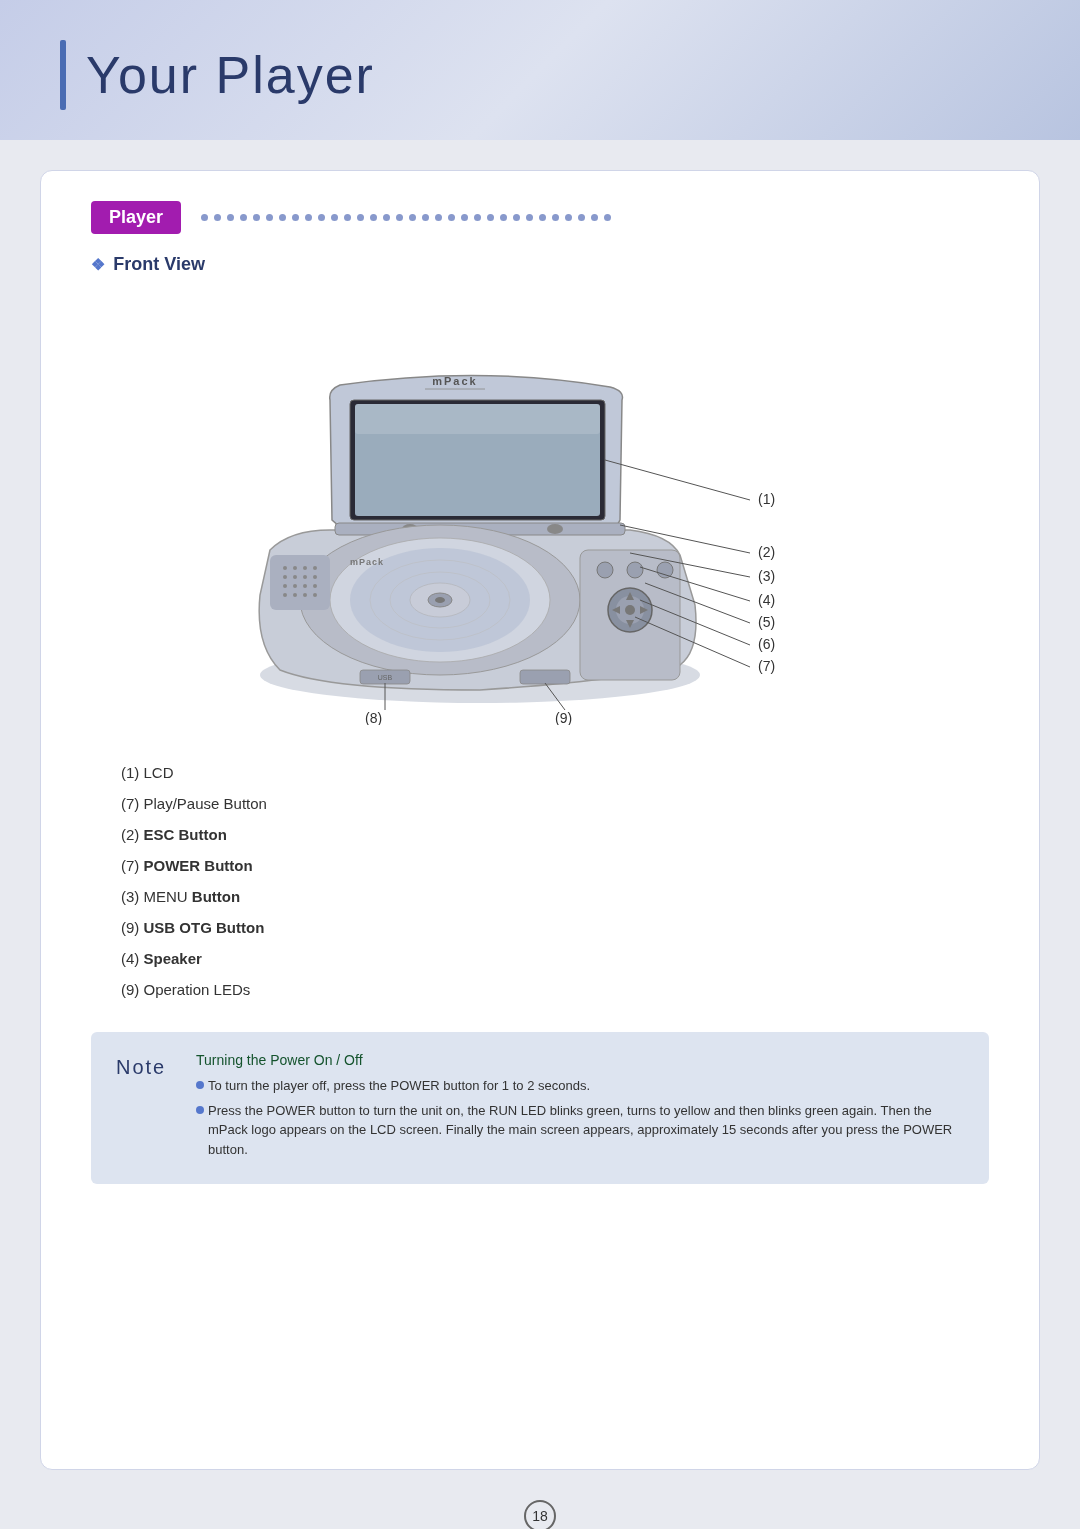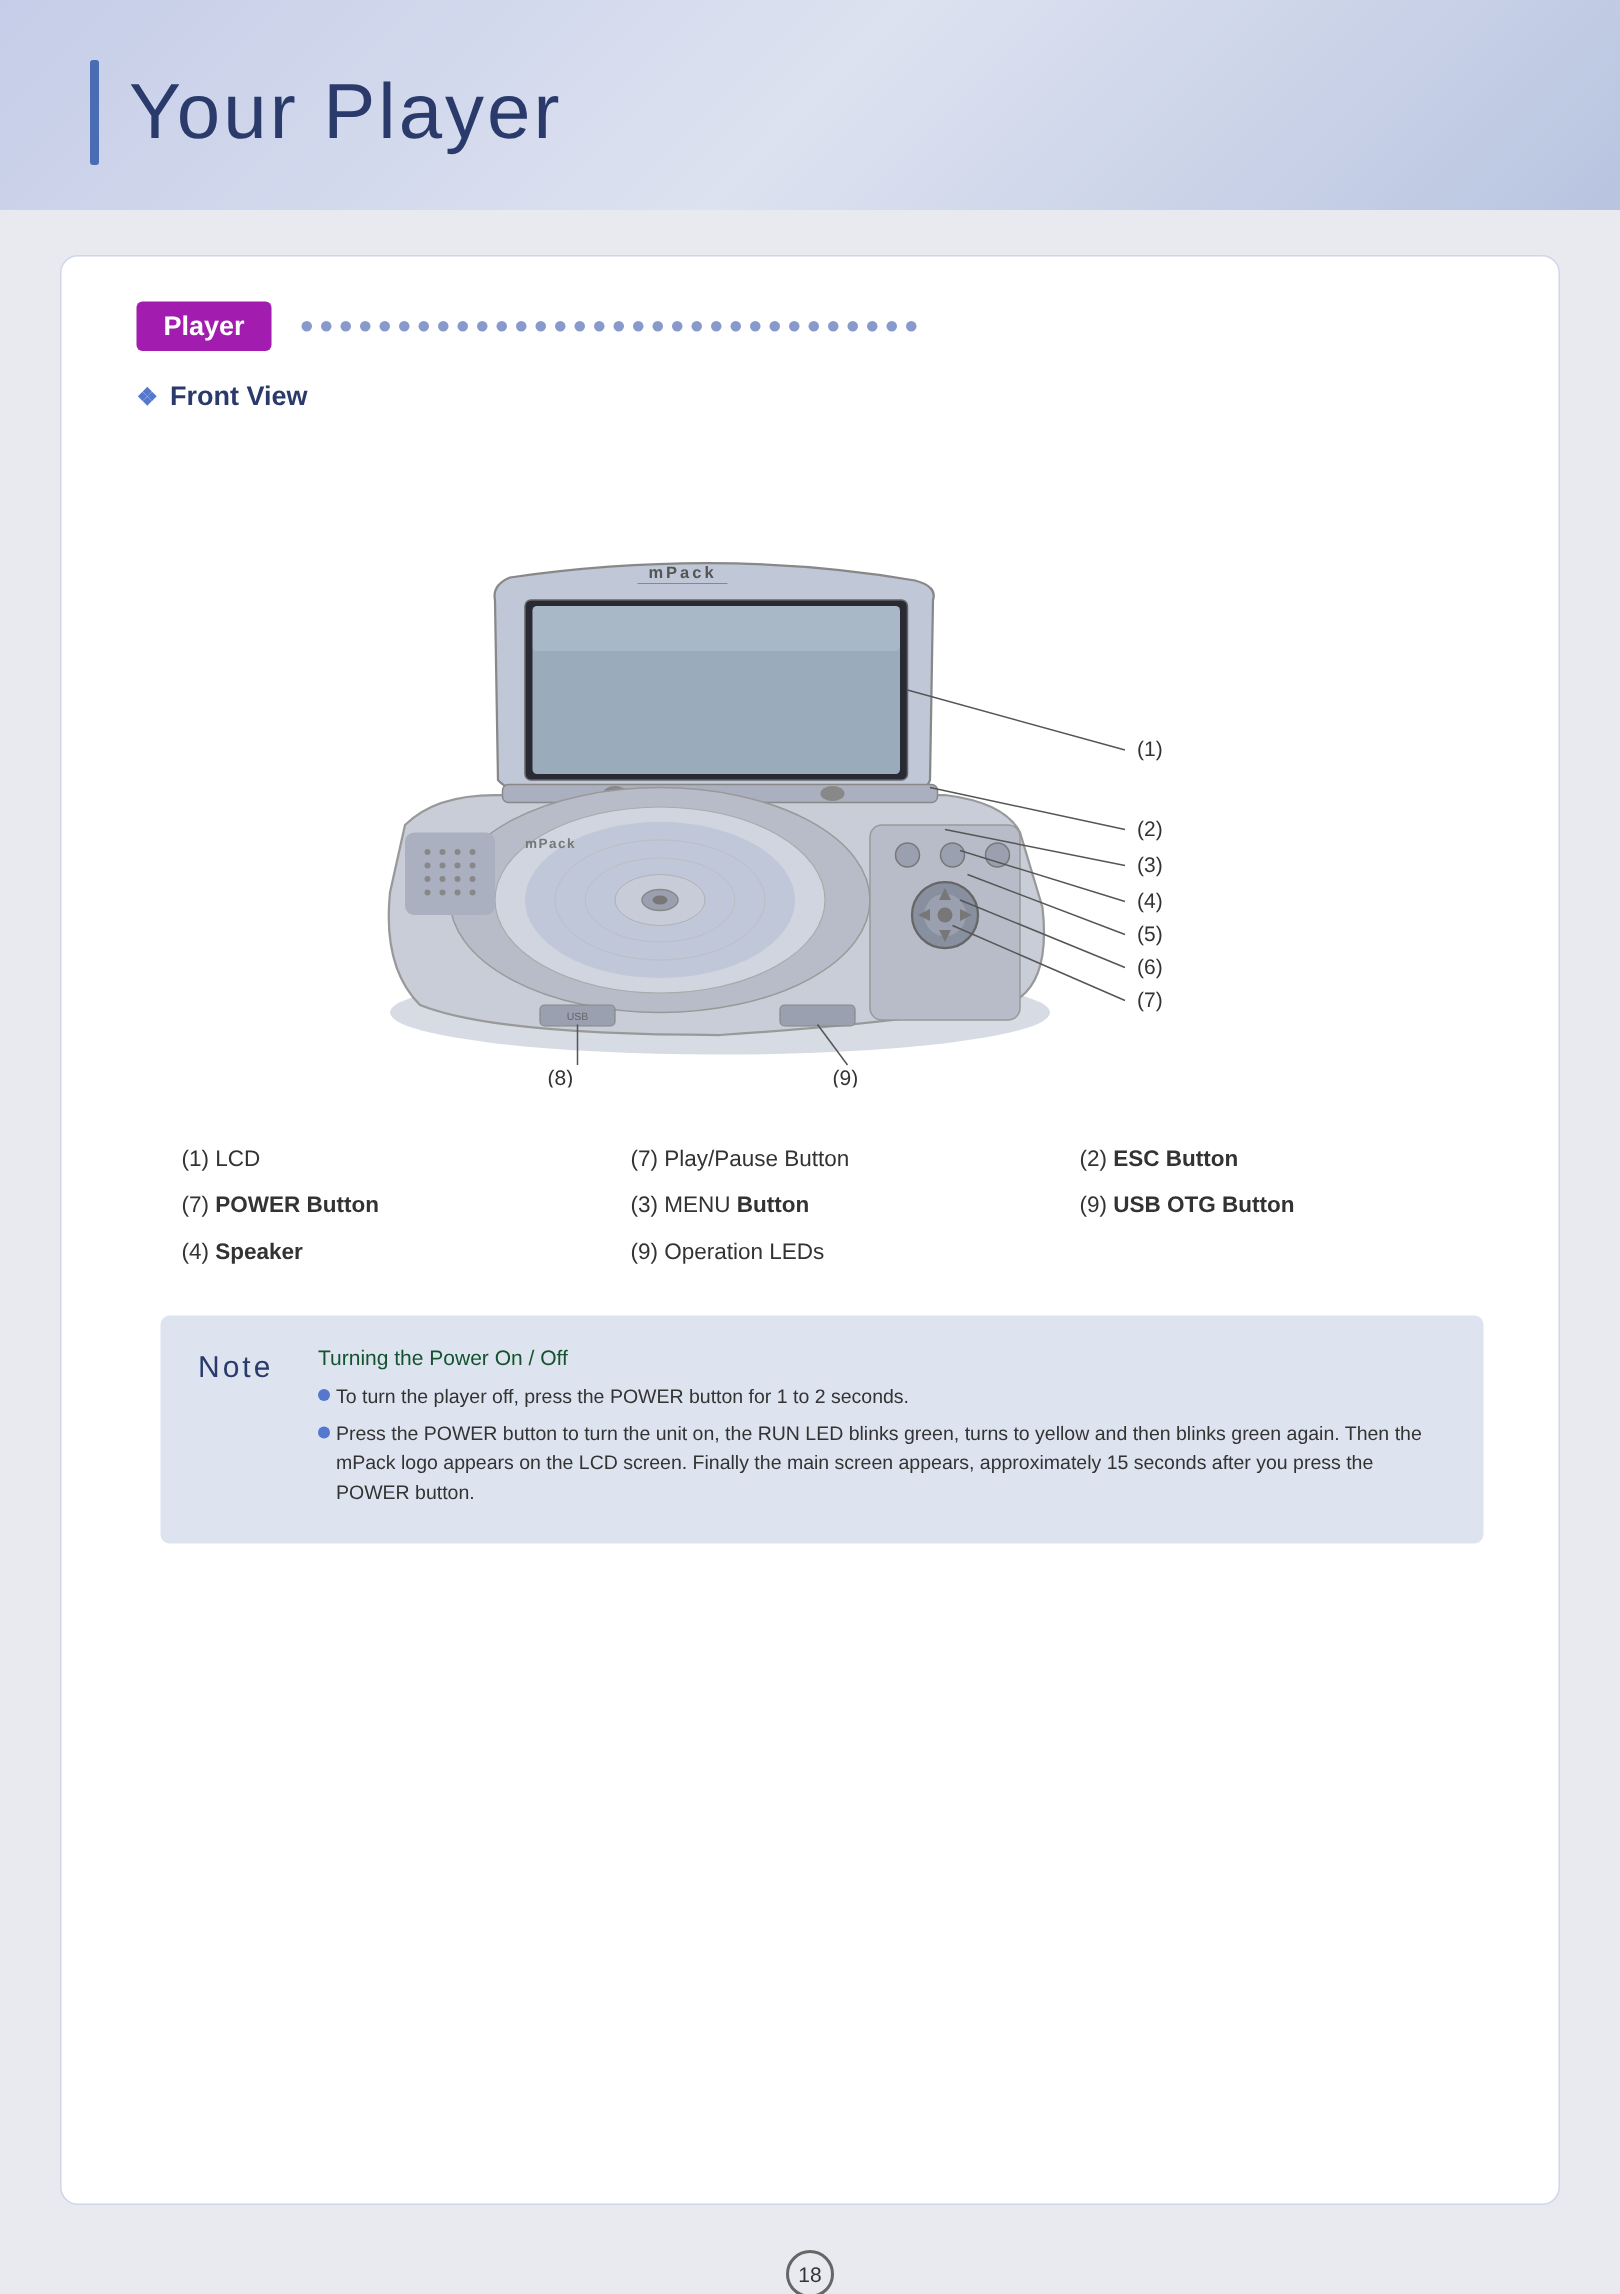--- a/index.html
+++ b/index.html
@@ -97,39 +97,39 @@
       justify-content: center;
       align-items: center;
       position: relative;
       margin: 20px 0 30px 0;
       height: 430px;
     }
 
     
     .parts-grid {
       display: grid;
-      grid-template-columns: 1fr 1fr 1fr;
+      grid-template-columns: 1fr;
       gap: 6px 60px;
       margin: 20px 30px 30px 30px;
     }
     .part-item {
       font-size: 15px;
       color: #333;
       padding: 4px 0;
     }
     .part-num {
       color: #333;
     }
 
     
     .note-box {
       background: #dde4f0;
       border-radius: 6px;
       padding: 20px 25px;
-      margin: 20px 0 0 16px;
+      margin: 20px 0 0 0;
       display: flex;
       gap: 20px;
       align-items: flex-start;
     }
     .note-label {
       font-size: 20px;
       font-weight: 300;
       color: #2a3a6a;
       letter-spacing: 2px;
       min-width: 60px;

